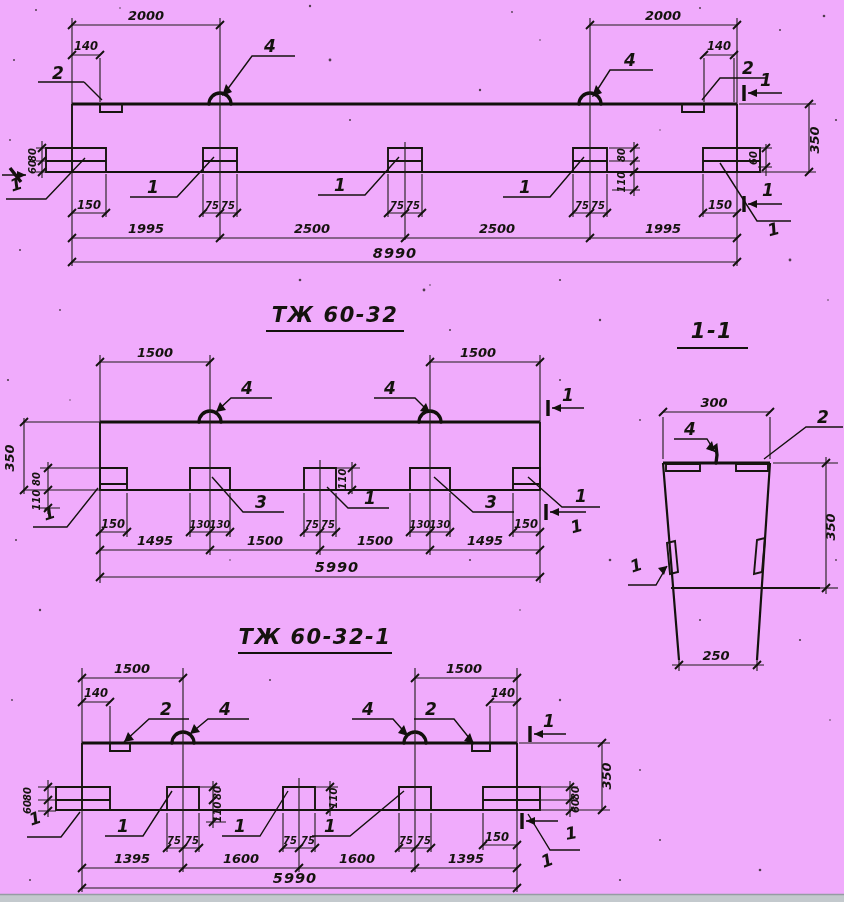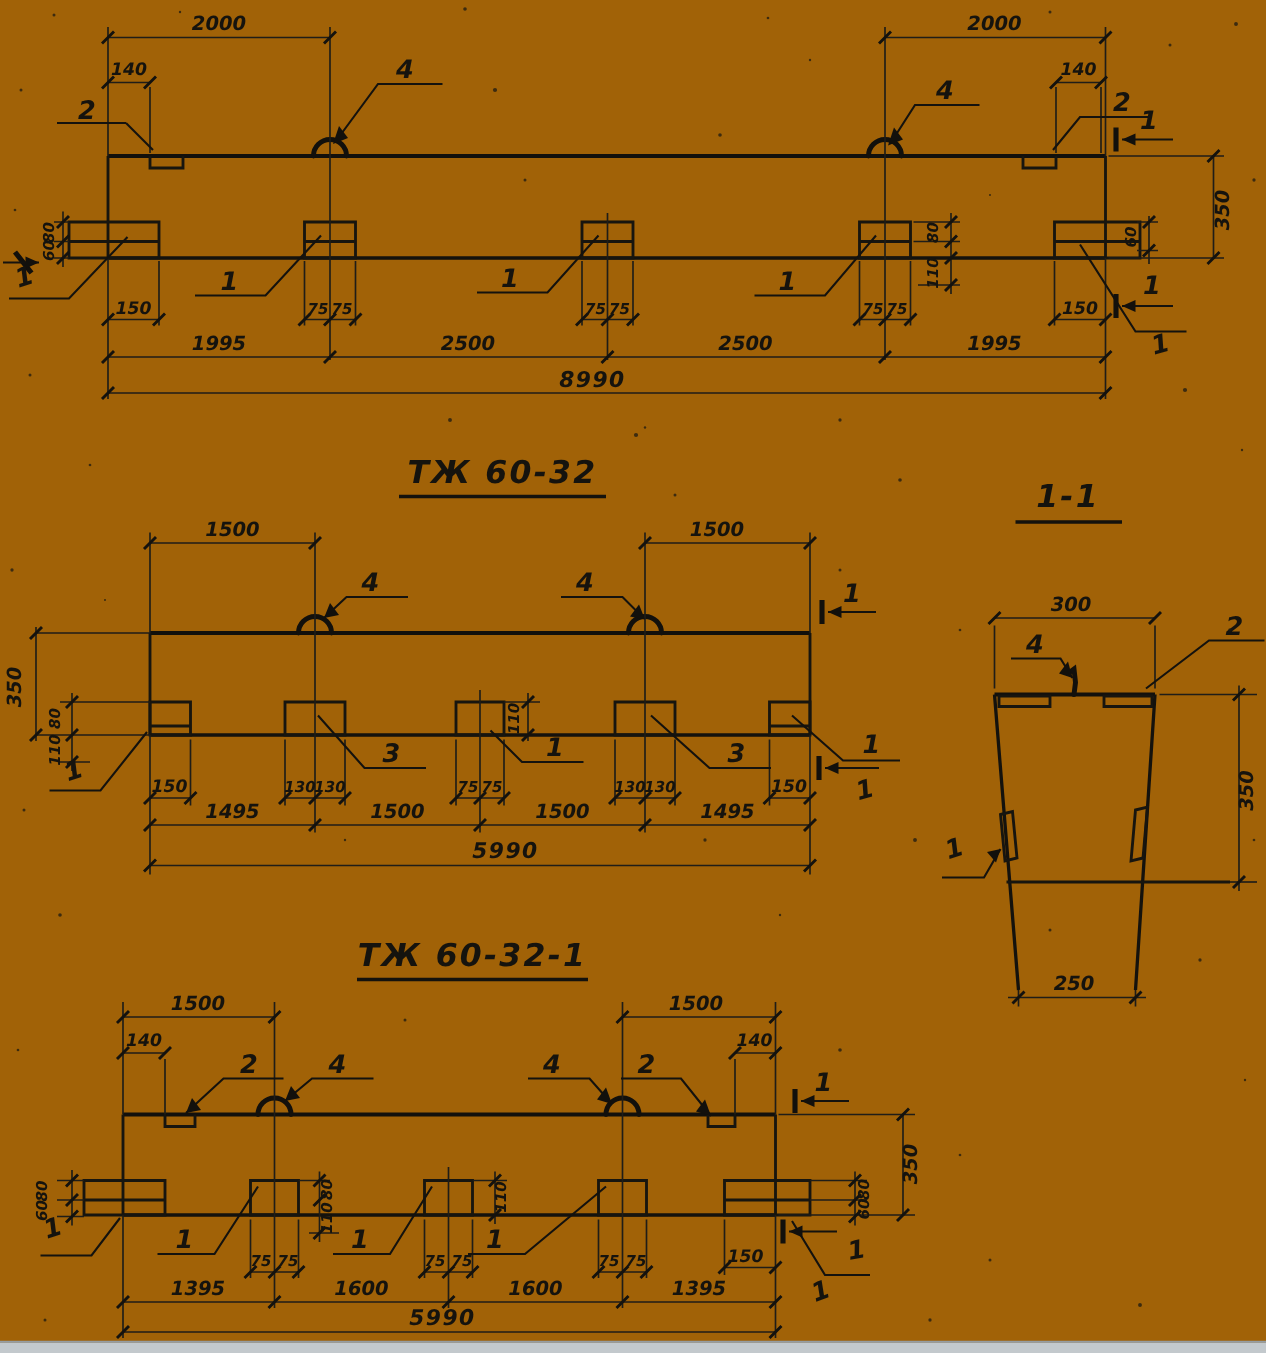--- a/index.html
+++ b/index.html
@@ -1,16 +1,16 @@
 <!DOCTYPE html>
 <html><head>
 <meta charset="utf-8">
 <style>
   html,body{margin:0;padding:0;background:#dcdad5;}
-  .page{position:relative;width:844px;height:902px;background:#a16207;overflow:hidden;
+  .page{position:relative;width:844px;height:902px;background:#f0abfc;overflow:hidden;
         font-family:"DejaVu Sans",sans-serif;}
   svg{position:absolute;left:0;top:0;}
   
   .ln  {stroke:#1f1d18;stroke-width:1.1;fill:none;}
   .cl  {stroke:#14120e;stroke-width:1.4;fill:none;}
   .b19 {stroke:#17150f;stroke-width:1.9;fill:none;}
   .b22 {stroke:#14120d;stroke-width:2.2;fill:none;}
   .b28 {stroke:#12100c;stroke-width:2.8;fill:none;}
   .lp  {stroke:#12100c;stroke-width:3.3;fill:none;stroke-linecap:round;}
   .tk  {stroke:#14120e;stroke-width:1.9;fill:none;}

